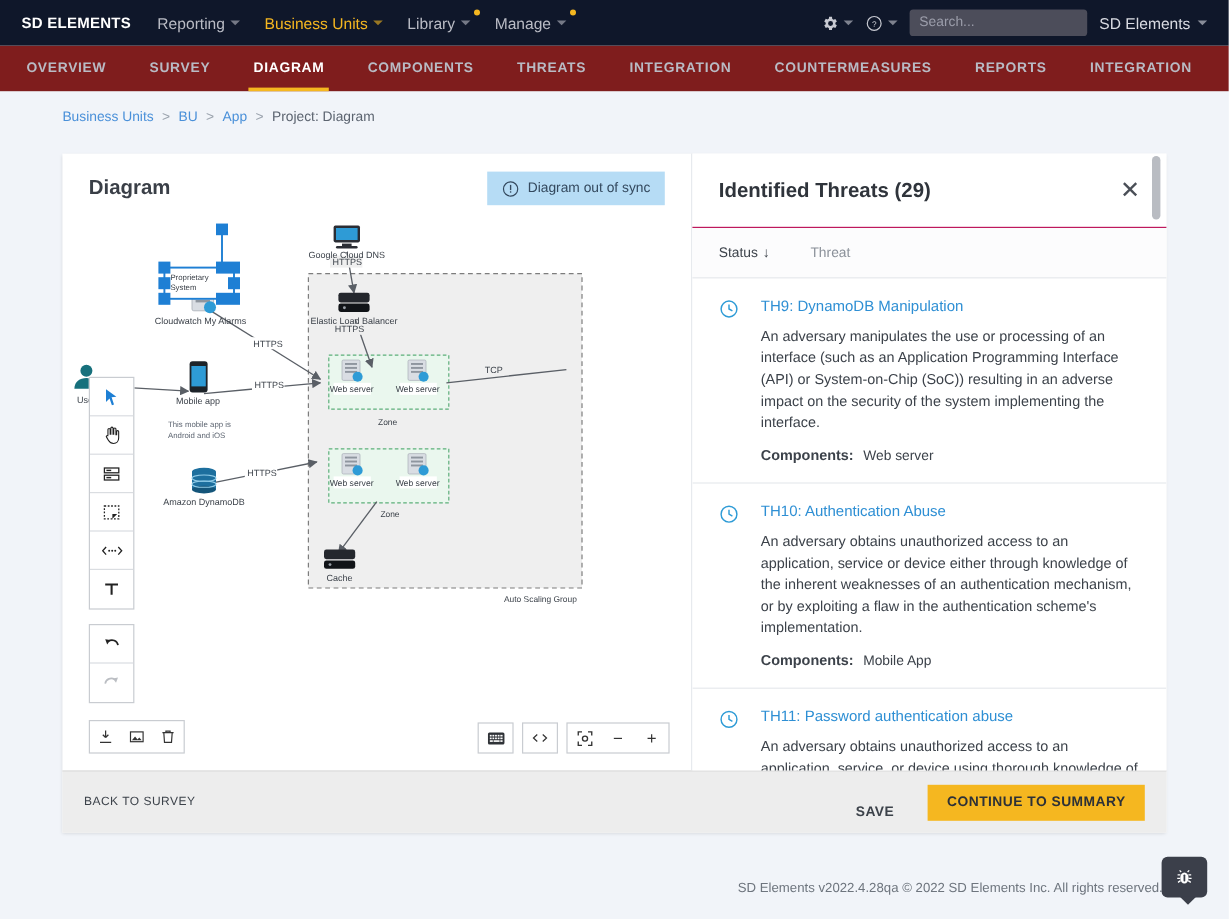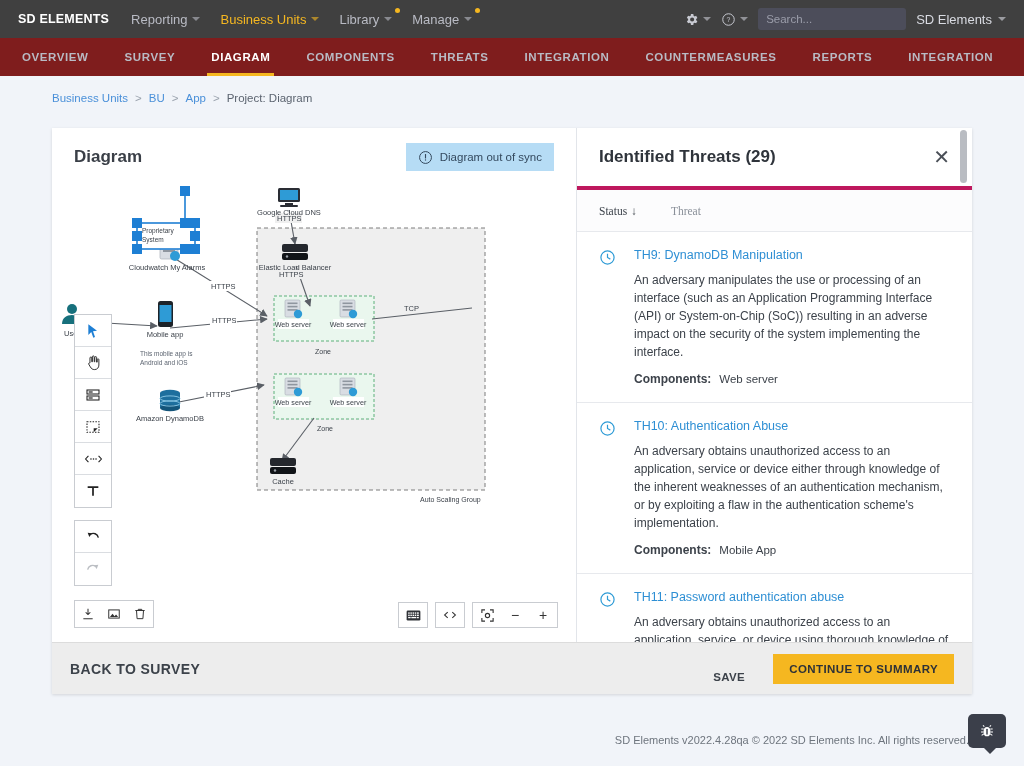--- a/index.html
+++ b/index.html
@@ -7,21 +7,21 @@
   body {
     width:1024px; height:766px;
     background:#f1f4f9;
     font-family:"Liberation Sans", sans-serif;
     overflow:hidden;
     position:relative;
   }
 
   
   .topbar{
-    height:38px; background:#404040; display:flex; align-items:center;
+    height:38px; background:#0f172a; display:flex; align-items:center;
     padding:0 18px; position:relative;
   }
   .brand{ color:#ffffff; font-weight:bold; font-size:12.5px; letter-spacing:.2px; margin-right:22px; white-space:nowrap;}
   .topnav{ display:flex; align-items:center; gap:20px; }
   .topnav-item{ color:#b9bbc4; font-size:13px; display:flex; align-items:center; gap:5px; cursor:pointer; position:relative; white-space:nowrap;}
   .topnav-item.active{ color:#f5b720; }
   .caret{ width:0;height:0;border-left:4px solid transparent;border-right:4px solid transparent;border-top:4px solid currentColor; opacity:.6; display:inline-block;}
   .dot{ position:absolute; top:-4px; right:-8px; width:5px;height:5px;border-radius:50%; background:#f5b720;}
   .topright{ margin-left:auto; display:flex; align-items:center; gap:10px;}
   .icon-btn{ color:#c8cad2; display:flex; align-items:center; gap:4px; cursor:pointer;}
@@ -90,44 +90,44 @@
 
   
   .bottom-left-tools{ position:absolute; left:22px; bottom:14px; display:flex; border:1px solid #c9ccd1; background:#fff;}
   .bottom-left-tools .tb{ width:26px;height:26px; display:flex;align-items:center;justify-content:center;cursor:pointer;color:#333;}
   .bottom-right-tools{ position:absolute; right:18px; bottom:14px; display:flex; gap:7px; align-items:center;}
   .tgrp{ border:1px solid #c9ccd1; background:#fff; display:flex; align-items:center; height:26px;}
   .tgrp .tb{ width:28px;height:24px; display:flex;align-items:center;justify-content:center;cursor:pointer;color:#333; font-size:14px;}
 
   
   .threats-pane{ flex:1; display:flex; flex-direction:column; min-width:0; position:relative; background:#fff;}
-  .threats-header{ height:62px; display:flex; align-items:center; padding:0 22px; border-bottom:4px solid #be185d;}
+  .threats-header{ height:62px; display:flex; align-items:center; padding:0 22px; border-bottom:1px solid #be185d;}
   .threats-title{ font-size:17px; font-weight:bold; color:#2f343b;}
   .threats-close{ margin-left:auto; cursor:pointer; color:#4a4f57; font-size:20px; line-height:1;}
-  .threats-colhead{ height:42px; display:flex; align-items:center; padding:0 22px; border-bottom:1px solid #e7e9ed; background:#fcfcfd;font-family:Liberation Serif, serif;}
+  .threats-colhead{ height:42px; display:flex; align-items:center; padding:0 22px; border-bottom:1px solid #e7e9ed; background:#fcfcfd;}
   .colh-status{ font-size:11.5px; color:#3c424a; display:flex; align-items:center; gap:4px; cursor:pointer;}
   .colh-threat{ font-size:11.5px; color:#8a9099; margin-left:34px;}
   .threats-list{ flex:1; overflow:hidden; position:relative; }
   .threat-row{ display:flex; padding:16px 22px 16px 22px; border-bottom:1px solid #e7e9ed; gap:18px;}
   .threat-icon{ flex:0 0 auto; padding-top:1px;}
   .threat-body{ flex:1; min-width:0;}
   .threat-name{ color:#2e8fd4; font-size:12.5px; margin-bottom:9px; cursor:pointer;}
   .threat-desc{ color:#3c424a; font-size:12px; line-height:18px; margin-bottom:11px;}
   .threat-comp{ font-size:12px; color:#3c424a;}
   .threat-comp b{ font-weight:bold; }
   .threat-comp span{ margin-left:8px; font-size:11.5px;}
   .scrolltrack{ position:absolute; right:5px; top:2px; width:7px; height:515px; }
   .scrollthumb{ width:7px; height:53px; background:#b9bcc2; border-radius:4px;}
 
   
   .card-footer{
     height:52px; background:#ededed; border-top:1px solid #dcdcdc;
     display:flex; align-items:center; padding:0 18px;
   }
-  .back-survey{ font-size:14px; font-weight:bold; color:#3c424a; letter-spacing:.4px; cursor:pointer;}
+  .back-survey{ font-size:10px; font-weight:normal; color:#3c424a; letter-spacing:.4px; cursor:pointer;}
   .footer-right{ margin-left:auto; display:flex; align-items:flex-end; gap:22px;}
   .btn-save{ font-size:11.5px; font-weight:bold; color:#3c424a; letter-spacing:.4px; cursor:pointer; background:none;border:none;font-family:"Liberation Sans",sans-serif;}
   .btn-continue{
     background:#f5b720; color:#2d3137; font-size:11.5px; font-weight:bold; letter-spacing:.4px;
     border:none; height:30px; padding:0 16px; cursor:pointer; font-family:"Liberation Sans",sans-serif;
   }
 
   
   .page-footer{
     position:absolute; left:0; right:0; bottom:0; height:52px;

